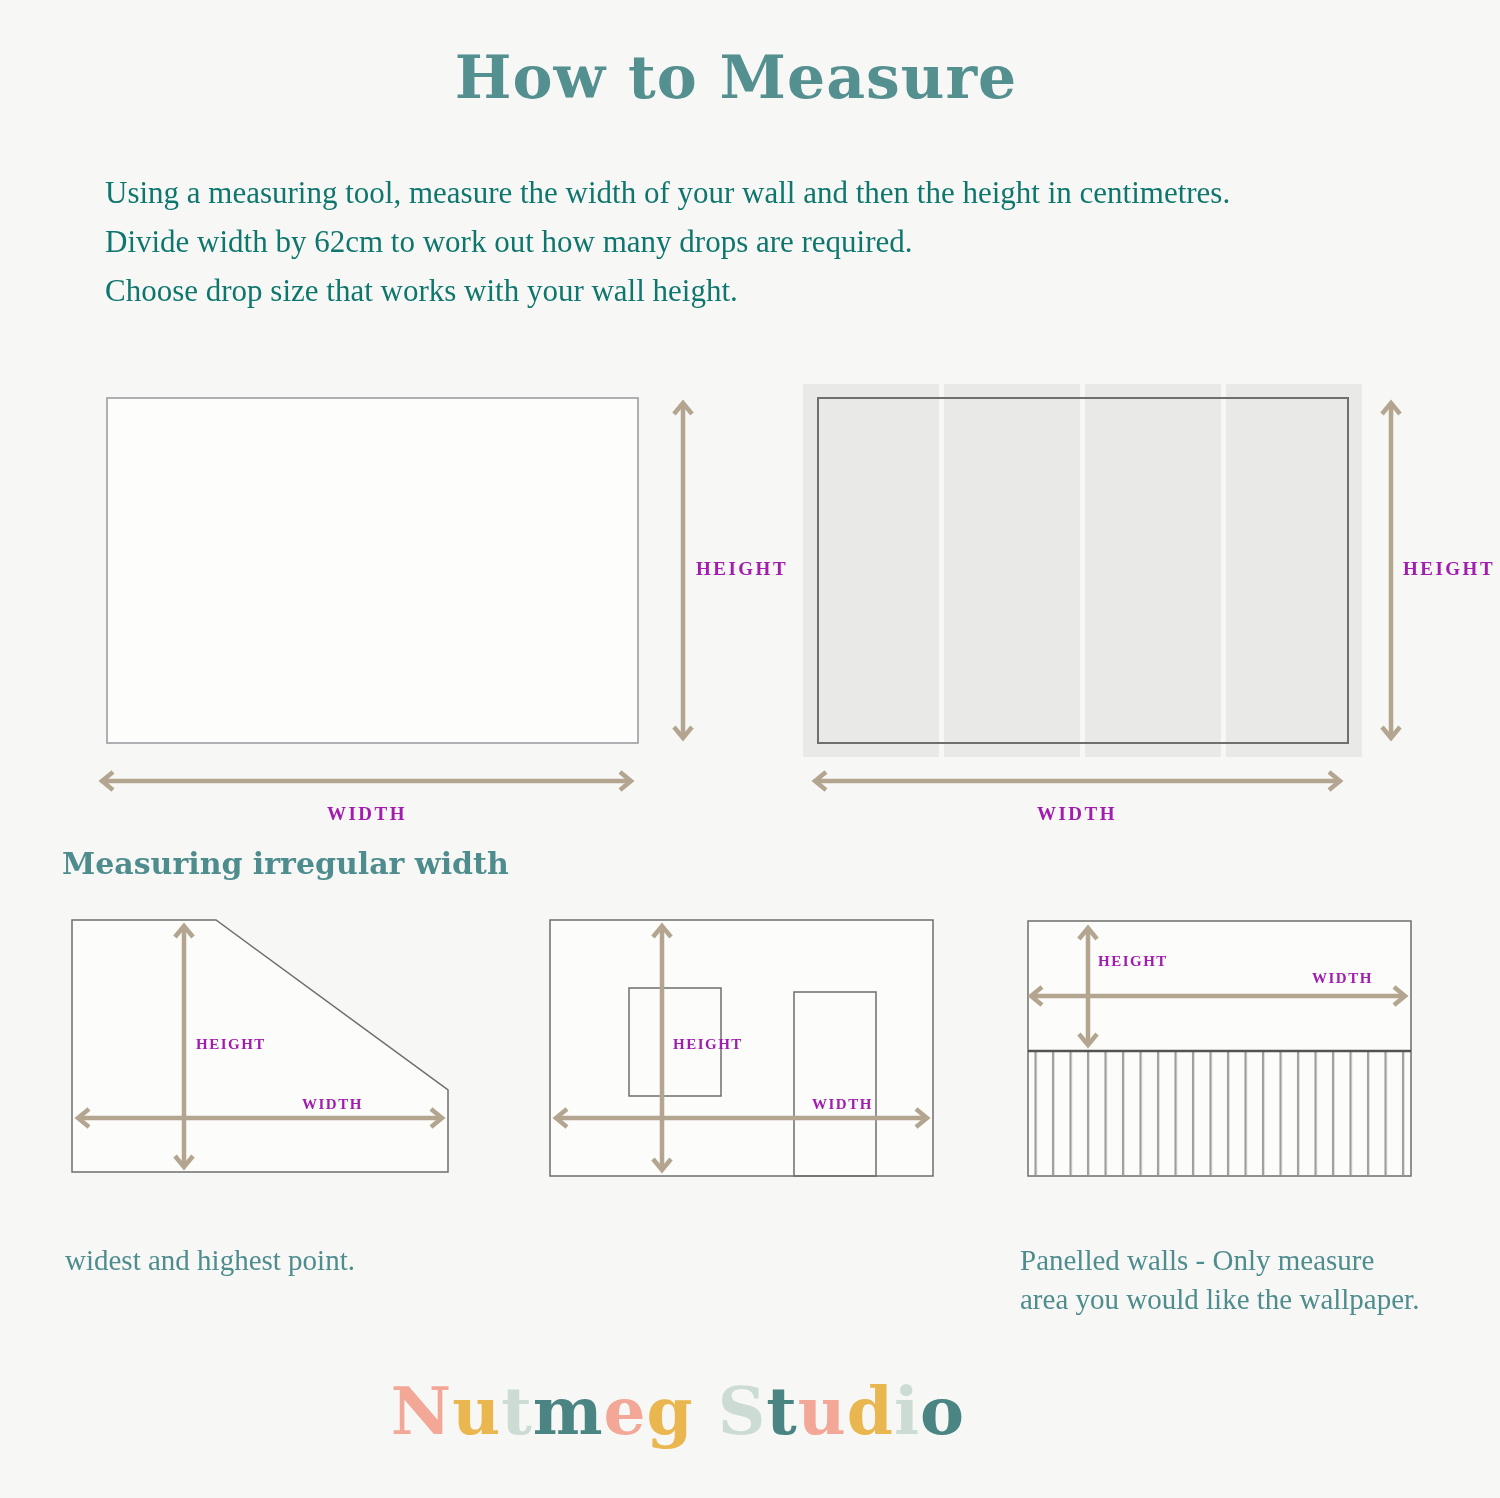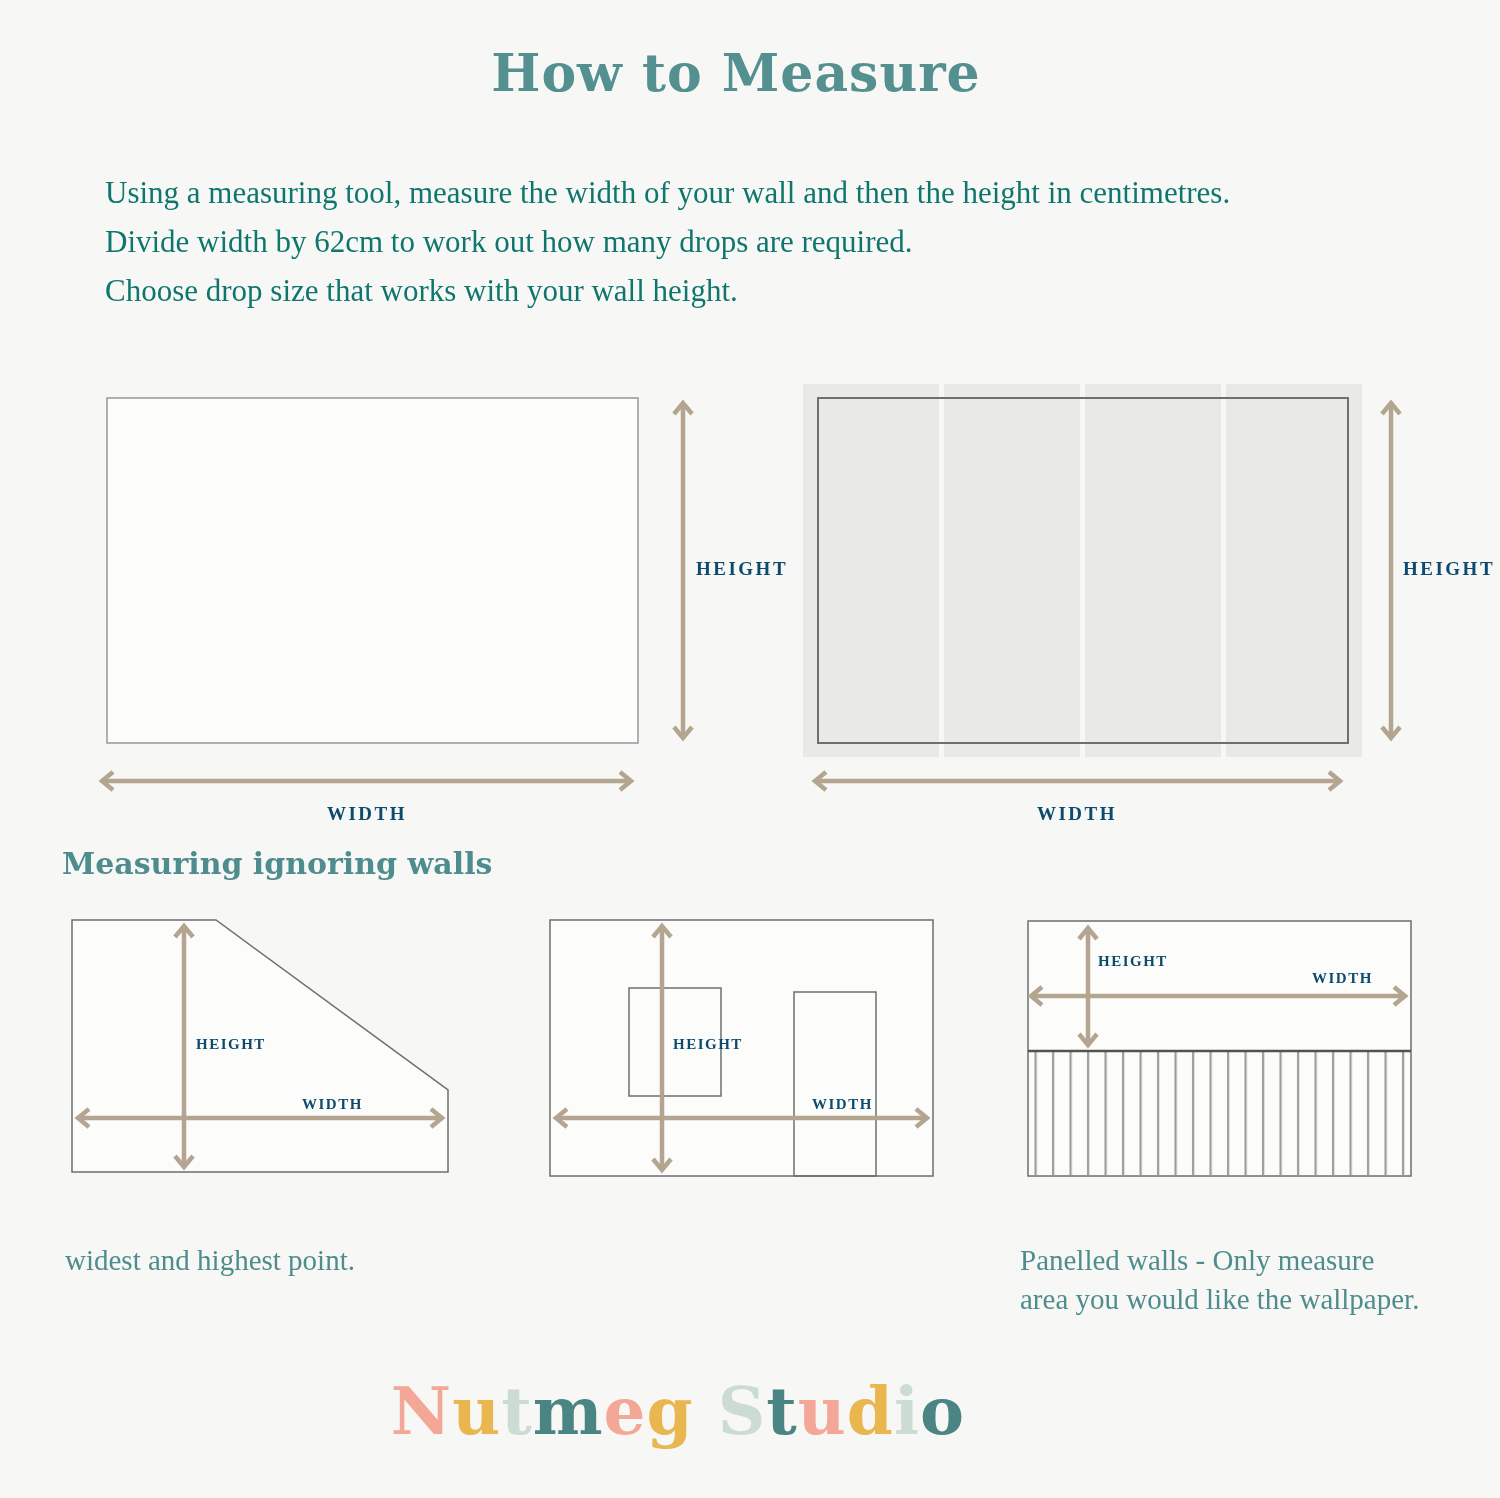--- a/index.html
+++ b/index.html
@@ -8,42 +8,42 @@
     width:1500px;height:1498px;
     background:#F7F8F6;
     overflow:hidden;
     font-family:"Liberation Serif", serif;
   }
   .title{
     position:absolute;left:0;top:42px;width:1472px;
     text-align:center;
     font-family:"DejaVu Serif", serif;
     font-weight:700;
-    font-size:52px;
+    font-size:60px;
     color:#54908F;
     letter-spacing:1px;
   }
   .instructions{
     position:absolute;left:105px;top:168px;width:1320px;
     font-size:31px;line-height:49px;
     color:#0f766e;
   }
   .subheading{
     position:absolute;left:62px;top:846px;
     font-family:"DejaVu Serif", serif;
     font-weight:700;
     font-size:30px;
     color:#4F8C8E;
   }
   .svg-layer{position:absolute;left:0;top:0;}
   .dim-label{
     position:absolute;
     font-family:"Liberation Serif", serif;
     font-weight:700;
-    color:#0c4a6e;
+    color:#a21caf;
     white-space:nowrap;
   }
   .dim-lg{font-size:19px;letter-spacing:2.5px;}
   .dim-sm{font-size:15px;letter-spacing:1.5px;}
   .center140{width:140px;text-align:center;}
   .caption{
     position:absolute;
     font-size:29px;line-height:39px;
     color:#4F8C8E;
   }
@@ -64,21 +64,21 @@
 <div class="canvas">
 
   <div class="title">How to Measure</div>
 
   <div class="instructions">
     <div>Using a measuring tool, measure the width of your wall and then the height in centimetres.</div>
     <div>Divide width by 62cm to work out how many drops are required.</div>
     <div>Choose drop size that works with your wall height.</div>
   </div>
 
-  <div class="subheading">Measuring ignoring walls</div>
+  <div class="subheading">Measuring irregular width</div>
 
   <svg class="svg-layer" width="1500" height="1498" viewBox="0 0 1500 1498">
     <defs>
       <marker id="chev" markerUnits="userSpaceOnUse" markerWidth="26" markerHeight="26" refX="15" refY="13" orient="auto-start-reverse">
         <path d="M5,4 L16,13 L5,22" fill="none" stroke="#B3A58F" stroke-width="4.5"></path>
       </marker>
       <pattern id="slats" width="17.5" height="10" patternUnits="userSpaceOnUse">
         <rect width="17.5" height="10" fill="#FCFCFA"></rect>
         <rect x="2" width="2.2" height="10" fill="#9B9B99"></rect>
       </pattern>

